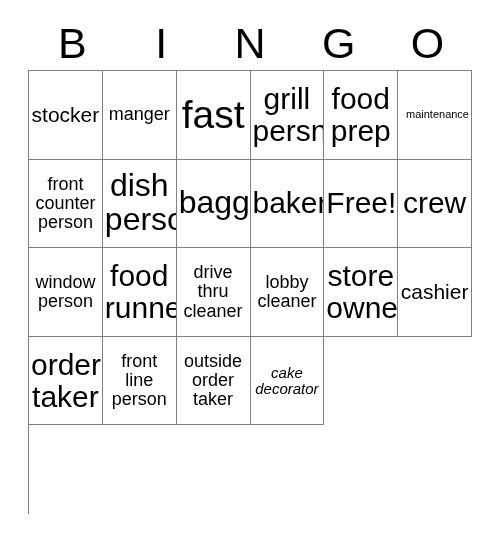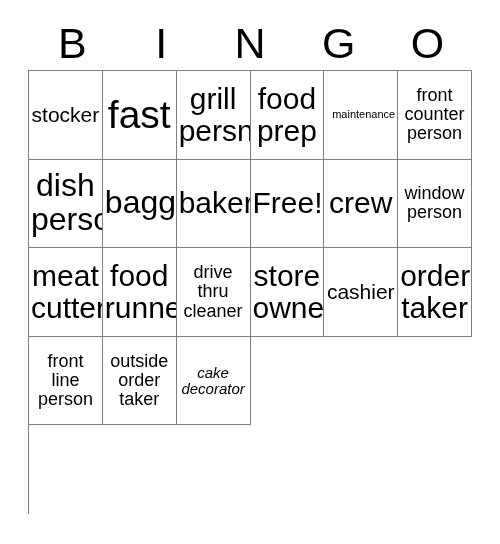--- a/index.html
+++ b/index.html
@@ -98,20 +98,23 @@
       <div class="header-letter">N</div>
       <div class="header-letter">G</div>
       <div class="header-letter">O</div>
     </div>
 
   <div id="grid">
       <div class="cell">
         <span class="cell-text fs-lg">stocker</span>
       </div>
       <div class="cell">
+        <span class="cell-text fs-md">manger</span>
+      </div>
+      <div class="cell">
         <span class="cell-text fs-huge">fast</span>
       </div>
       <div class="cell">
         <span class="cell-text fs-xxl">grill
 persn</span>
       </div>
       <div class="cell">
         <span class="cell-text fs-xxl">food
 prep</span>
       </div>
@@ -137,30 +140,30 @@
         <span class="cell-text fs-xxl">Free!</span>
       </div>
       <div class="cell">
         <span class="cell-text fs-xxl">crew</span>
       </div>
       <div class="cell">
         <span class="cell-text fs-md">window
 person</span>
       </div>
       <div class="cell">
-        <span class="cell-text fs-xxl">meat
-cutter</span>
-      </div>
-      <div class="cell">
         <span class="cell-text fs-xxl">food
 runner</span>
       </div>
       <div class="cell">
         <span class="cell-text fs-md">drive
 thru
+cleaner</span>
+      </div>
+      <div class="cell">
+        <span class="cell-text fs-md">lobby
 cleaner</span>
       </div>
       <div class="cell">
         <span class="cell-text fs-xxl">store
 owner</span>
       </div>
       <div class="cell">
         <span class="cell-text fs-lg">cashier</span>
       </div>
       <div class="cell">

